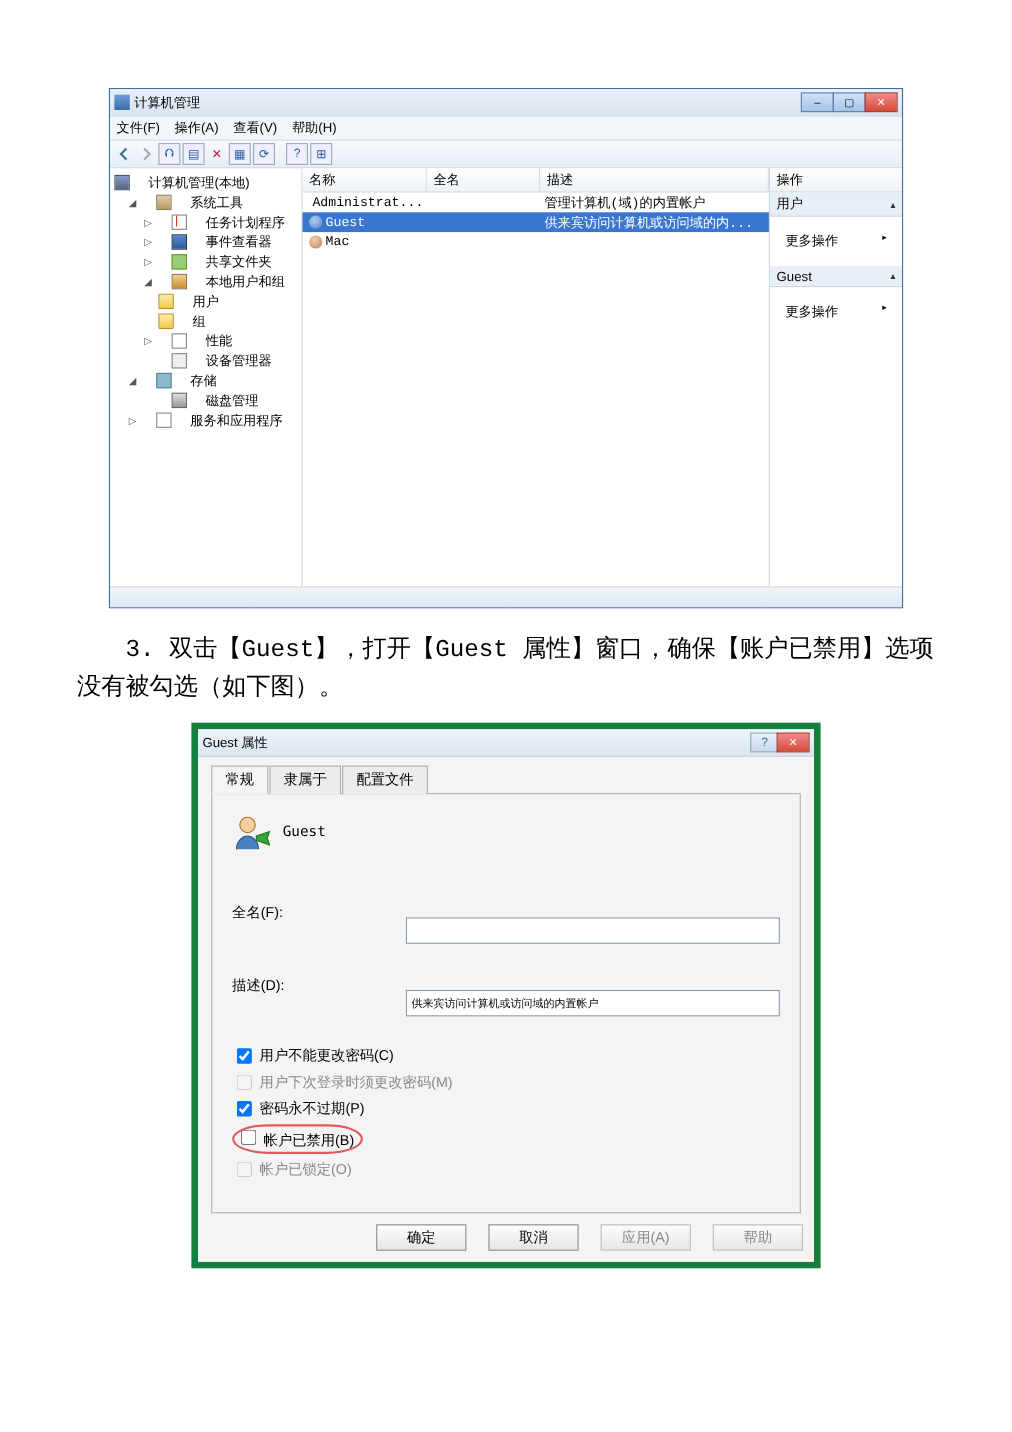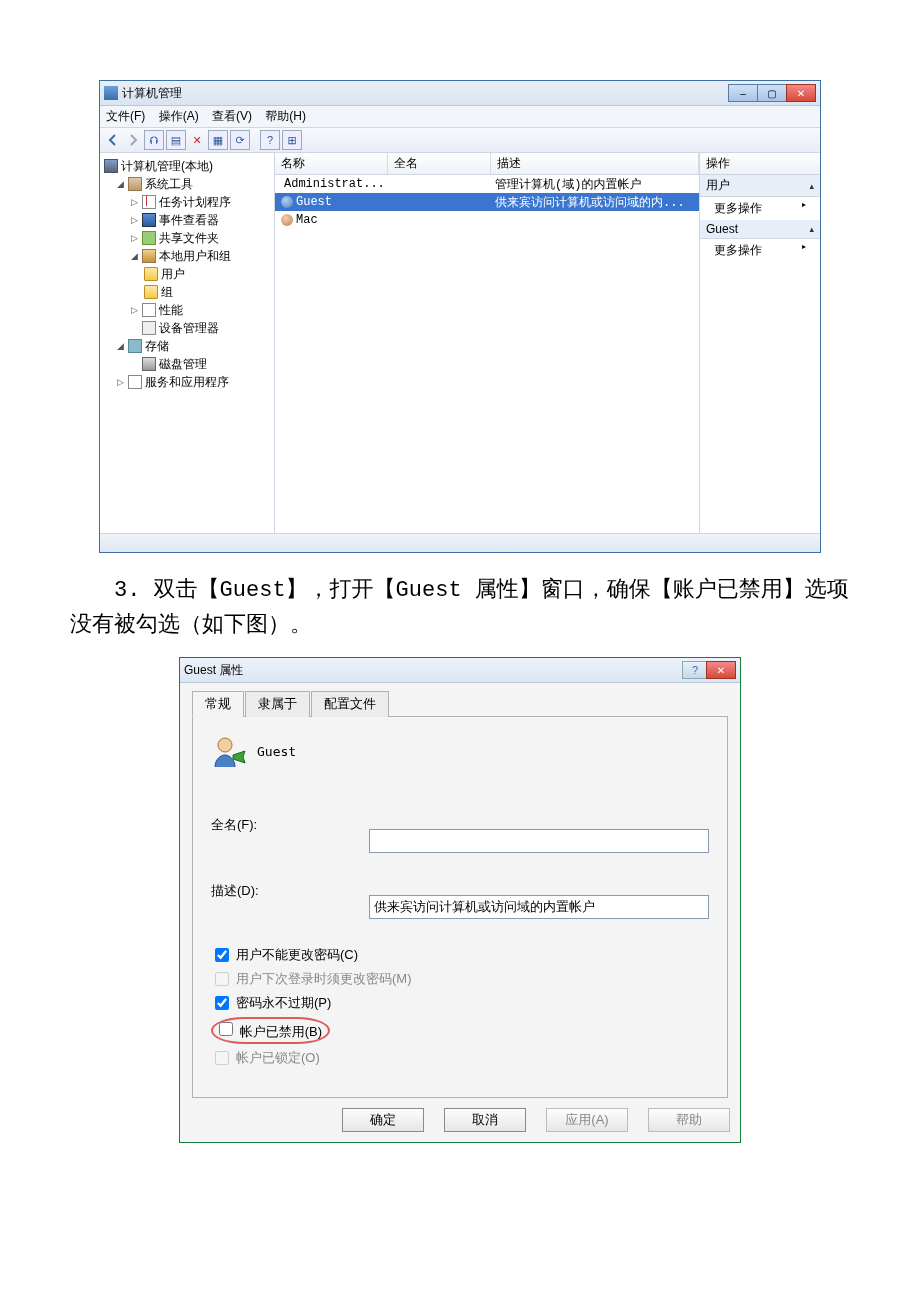--- a/index.html
+++ b/index.html
@@ -77,21 +77,21 @@
 }
 .tree {
   width: 170px;
   border-right: 1px solid #cdd6e2;
   padding: 4px 2px;
   overflow: hidden;
 }
 .tree .node {
   display: flex;
   align-items: center;
-  gap: 3px;
+  gap: 17px;
   height: 18px;
   white-space: nowrap;
 }
 .tree .ind0 { padding-left: 2px; }
 .tree .ind1 { padding-left: 14px; }
 .tree .ind2 { padding-left: 28px; }
 .tree .ind3 { padding-left: 42px; }
 .exp {
   width: 9px; height: 9px;
   display:inline-flex; align-items:center; justify-content:center;
@@ -154,21 +154,21 @@
   padding: 2px 6px;
 }
 .actions .asec {
   background: #e8eef7;
   border-bottom: 1px solid #cdd6e2;
   padding: 2px 6px;
   display:flex; justify-content:space-between; align-items:center;
 }
 .actions .asec .tri { font-size:9px; color:#333; }
 .actions .aitem {
-  padding: 3px 14px;
+  padding: 14px 14px;
   display:flex; justify-content:space-between; align-items:flex-start;
 }
 .actions .aitem .tri { font-size:8px; }
 .statusbar {
   height: 18px;
   background: linear-gradient(#eef3f9,#dfe8f2);
   border-top: 1px solid #cdd6e2;
 }
 
 
@@ -177,21 +177,21 @@
   font-family: Liberation Mono, monospace;
   margin: 18px 10px 14px 10px;
   line-height: 1.6;
   text-indent: 2em;
 }
 
 
 .dlg {
   width: 560px;
   margin: 0 auto;
-  border: 1px solid #15803d;
+  border: 6px solid #15803d;
   background: #f4f4f4;
 }
 .dlg .titlebar { background: linear-gradient(#eef3fa,#dbe6f3); }
 .dlg .qmark {
   width: 24px; height:16px;
   border:1px solid #8aa;
   background: linear-gradient(#e8f0fa,#c8d8ec);
   display:flex;align-items:center;justify-content:center;
   font-size:11px; color:#3a6ea5; margin-right:-1px;
 }
@@ -228,21 +228,21 @@
   width:36px; height:36px;
 }
 .field-row { display:flex; align-items:center; margin-bottom:10px;gap:38px; }
 .field-row .lbl { width: 120px; }
 .field-row input[type=text] {
   flex: 0 0 330px;
   height: 22px;
   border: 1px solid #8a9aae;
   padding: 0 4px;
   font-family: inherit;
-  font-size: 13px;
+  font-size: 10px;
   margin-top: 32px;
 }
 .chk-row { display:flex; align-items:center; gap:4px; margin: 4px 0; }
 .chk-row input[type=checkbox] {
   width:14px; height:14px;
 }
 .chk-row.disabled { color:#888; }
 .circle-ann {
   border: 2px solid #e05a5a;
   border-radius: 50% / 90%;

